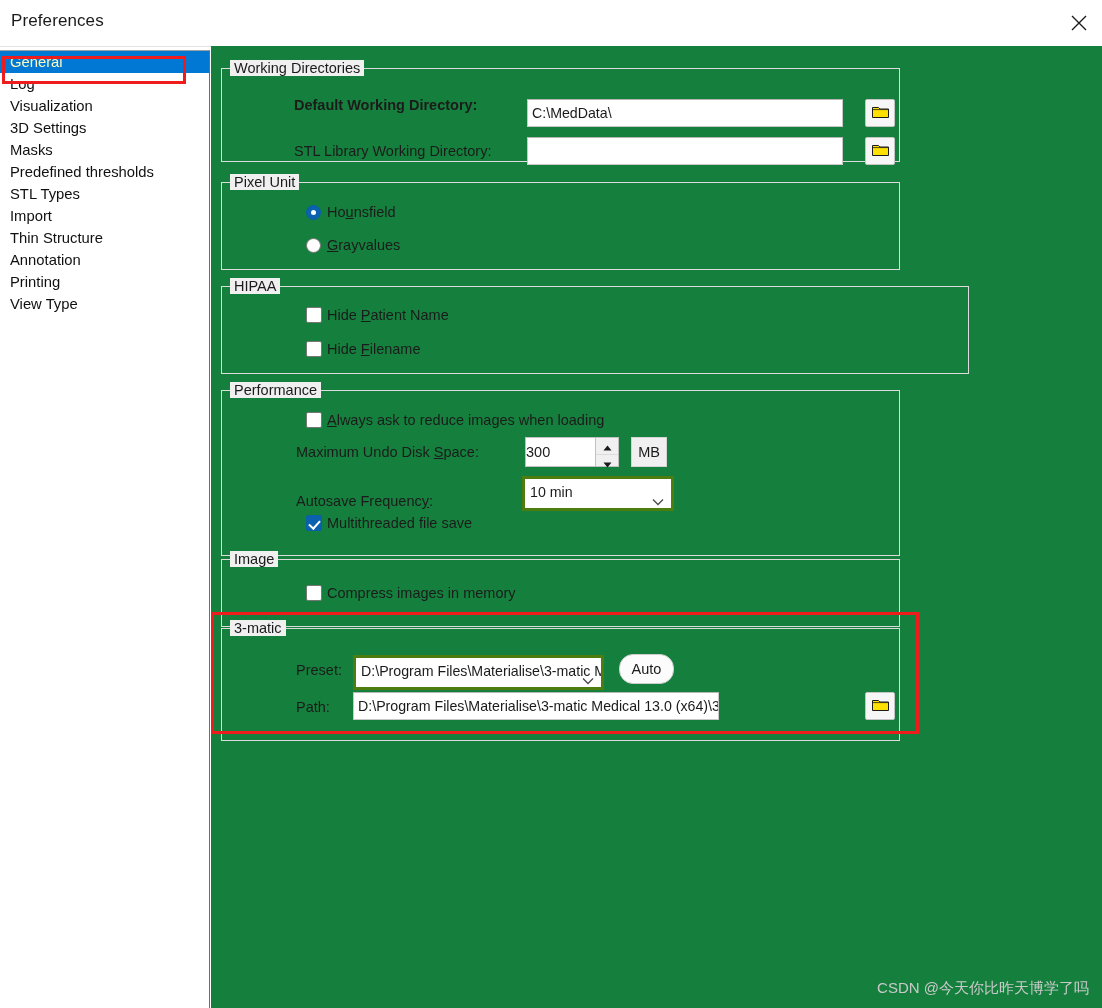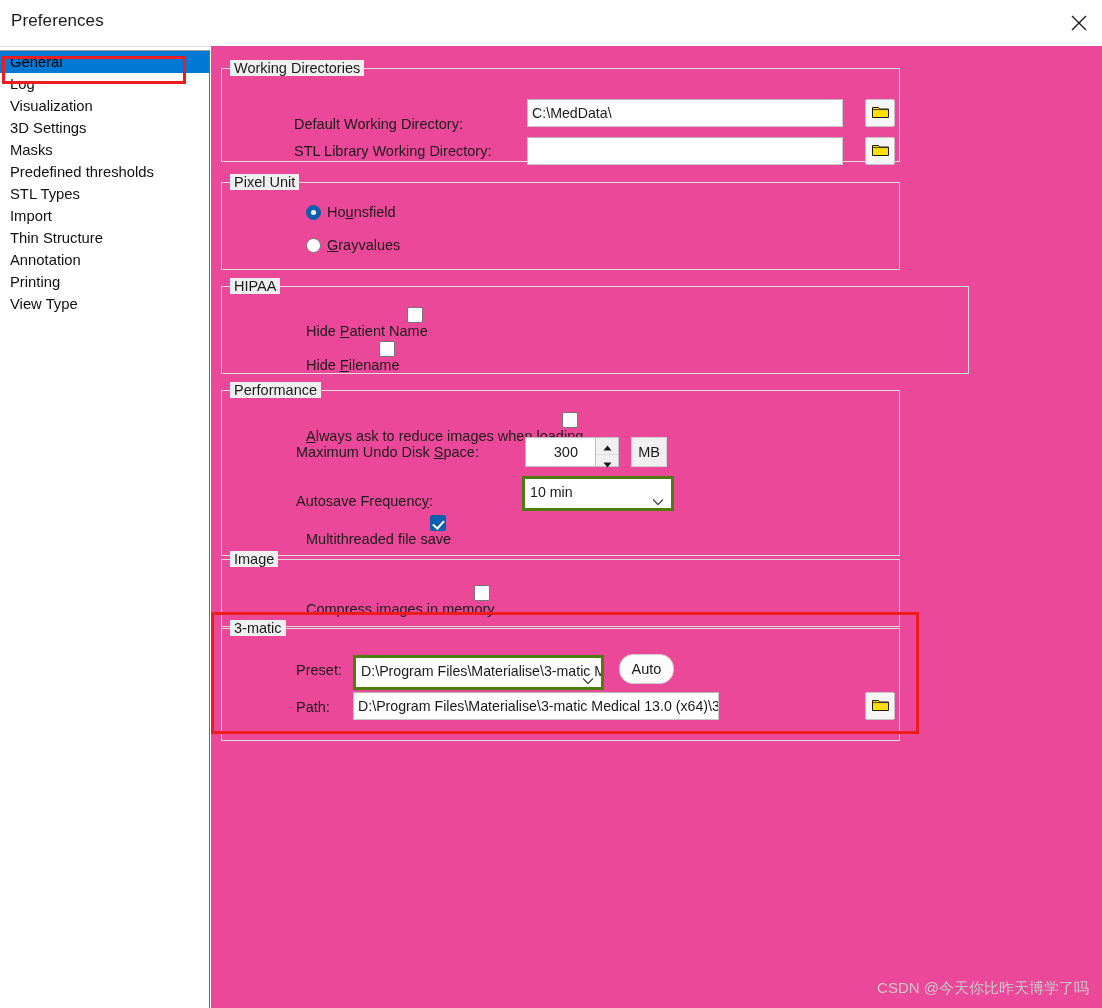--- a/index.html
+++ b/index.html
@@ -62,31 +62,31 @@
     height: 22px;
     line-height: 22px;
     padding-left: 10px;
     font-size: 14.8px;
     color: #101010;
     white-space: nowrap;
     cursor: default;
   }
   .side-item.selected {
     background: #0078d4;
-    color: #000000;
+    color: #fef9c3;
   }
 
   
   .pane {
     position: absolute;
     left: 211px;
     top: 46px;
     width: 891px;
     height: 962px;
-    background: #ec4899;
+    background: #15803d;
   }
 
   
   .group {
     position: absolute;
     box-sizing: border-box;
     border: 1px solid #dcdcdc;
     background: transparent;
   }
   .group > .legend {
@@ -166,24 +166,23 @@
     width: 5px; height: 5px;
     border-radius: 50%;
     background: #ffffff;
   }
   .radio-label { font-size: 14.5px; color: #1b1b1b; }
 
   
   .check-row {
     position: absolute;
     display: flex;
-    align-items: flex-end;
-    cursor: default;
-    white-space: nowrap;
-    flex-direction: column;
+    align-items: center;
+    cursor: default;
+    white-space: nowrap;
   }
   .cbox {
     width: 16px; height: 16px;
     box-sizing: border-box;
     border: 1px solid #767676;
     background: #ffffff;
     border-radius: 2px;
     margin-right: 5px;
     flex: none;
     position: relative;
@@ -210,25 +209,25 @@
     position: absolute;
     box-sizing: border-box;
     display: flex;
     background: #ffffff;
     border: 1px solid #c0c0c0;
     height: 30px;
     align-items: stretch;
   }
   .spin-val {
     flex: 1;
-    text-align: right;
+    text-align: left;
     font-size: 14.5px;
     color: #1b1b1b;
     line-height: 28px;
-    padding-right: 17px;
+    padding-right: 1px;
   }
   .spin-btns {
     width: 22px;
     display: flex;
     flex-direction: column;
     border-left: 1px solid #c0c0c0;
     background: #f0f0f0;
   }
   .spin-btn {
     flex: 1;
@@ -331,21 +330,21 @@
   <div class="side-item"><span>Thin Structure</span></div>
   <div class="side-item"><span>Annotation</span></div>
   <div class="side-item"><span>Printing</span></div>
   <div class="side-item"><span>View Type</span></div>
 </div>
 
 <div class="pane">
 
   <div class="group" style="left:10px; top:22px; width:679px; height:94px;">
     <div class="legend">Working Directories</div>
-    <div class="row-label" style="left:72px; top:47px;">Default Working Directory:</div>
+    <div class="row-label" style="left:72px; top:28px;font-weight:bold;">Default Working Directory:</div>
     <div class="txt" style="left:305px; top:30px; width:316px;">C:\MedData\</div>
     <div class="folder-btn" style="left:643px; top:30px;">
       <span>
         <svg width="17" height="14" viewBox="0 0 17 14">
             <path d="M0.5 2.5 L0.5 12.5 L16.5 12.5 L16.5 4 L8 4 L6.5 2.5 Z" fill="#ffe000" stroke="#1b1b1b" stroke-width="1"></path>
             <path d="M0.5 4.6 L16.5 4.6" stroke="#1b1b1b" stroke-width="0.8"></path>
           </svg>
       </span>
     </div>
     <div class="row-label" style="left:72px; top:74px;">STL Library Working Directory:</div>

